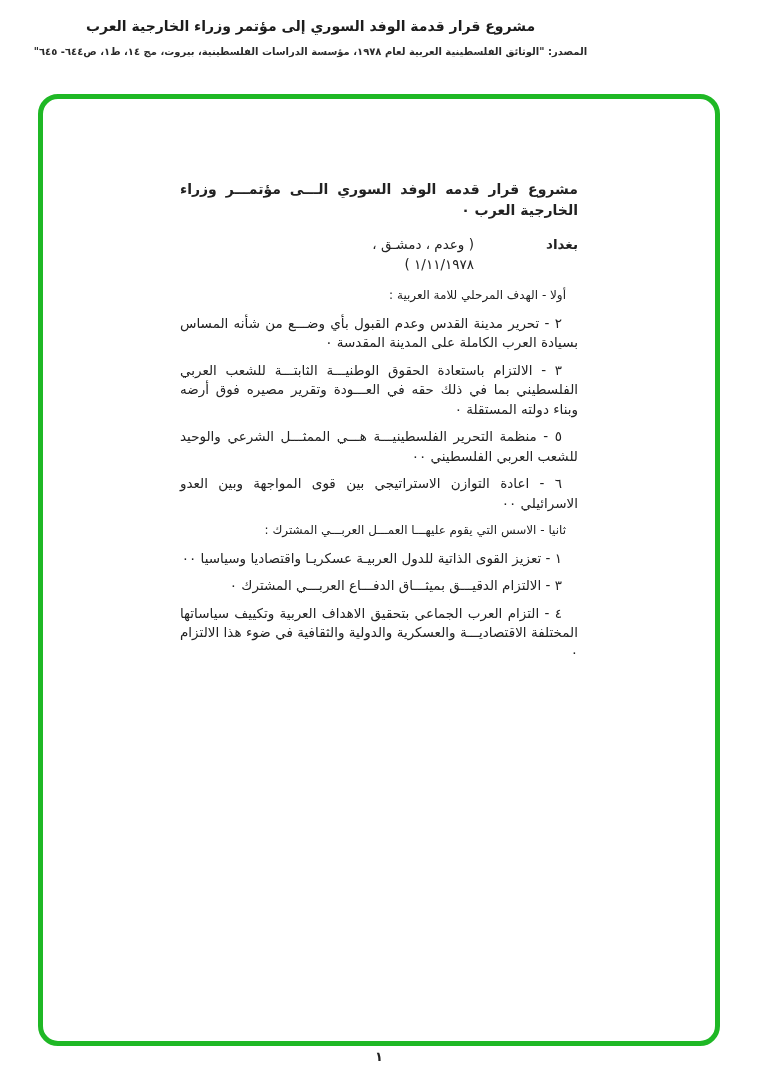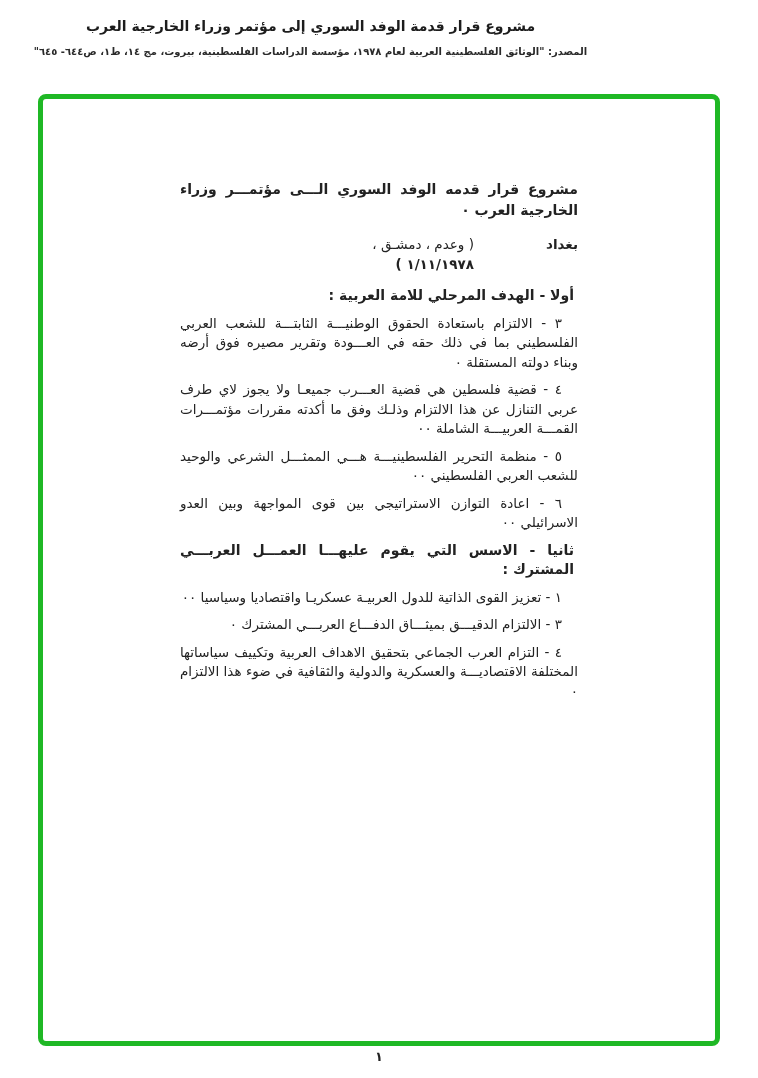--- a/index.html
+++ b/index.html
@@ -35,21 +35,21 @@
   }
 
   
   .doc-frame {
     position: absolute;
     left: 38px;
     top: 94px;
     width: 682px;
     height: 952px;
     border: 5px solid #1fb825;
-    border-radius: 8px;
+    border-radius: 20px;
     background: #ffffff;
   }
 
   
   .doc-content {
     direction: rtl;
     width: 398px;
     margin: 80px auto 0 auto;
     font-size: 13.5px;
     line-height: 19.5px;
@@ -72,26 +72,25 @@
   .dateline .city {
     font-weight: bold;
     white-space: nowrap;
   }
   .dateline .paren {
     margin-right: 72px;
     text-align: right;
   }
   .dateline .paren .l2 {
     padding-left: 28px;
-    font-weight: bold;
   }
   .sec-heading {
-    font-weight: bold;
-    font-size: 14px;
-    margin: 4px 4px 8px 0;
+    font-weight: normal;
+    font-size: 12px;
+    margin: 4px 12px 8px 0;
     text-align: justify;
   }
   .para {
     margin-bottom: 8px;
     text-indent: 16px; 
   }
 
   
   .page-number {
     position: absolute;
@@ -120,22 +119,22 @@
     <div class="dateline">
       <span class="city">بغداد</span>
       <span class="paren">
         <span class="l1" style="display:block;">( وعدم ، دمشـق ،</span>
         <span class="l2" style="display:block;">١/١١/١٩٧٨ )</span>
       </span>
     </div>
 
     <div class="sec-heading">أولا - الهدف المرحلي للامة العربية :</div>
 
+    <div class="para">٢ - تحرير مدينة القدس وعدم القبول بأي وضـــع من شأنه المساس بسيادة العرب الكاملة على المدينة المقدسة ٠</div>
     <div class="para">٣ - الالتزام باستعادة الحقوق الوطنيـــة الثابتـــة للشعب العربي الفلسطيني بما في ذلك حقه في العـــودة وتقرير مصيره فوق أرضه وبناء دولته المستقلة ٠</div>
-    <div class="para">٤ - قضية فلسطين هي قضية العـــرب جميعـا ولا يجوز لاي طرف عربي التنازل عن هذا الالتزام وذلـك وفق ما أكدته مقررات مؤتمـــرات القمـــة العربيـــة الشاملة ٠٠</div>
     <div class="para">٥ - منظمة التحرير الفلسطينيـــة هـــي الممثـــل الشرعي والوحيد للشعب العربي الفلسطيني ٠٠</div>
     <div class="para">٦ - اعادة التوازن الاستراتيجي بين قوى المواجهة وبين العدو الاسرائيلي ٠٠</div>
 
     <div class="sec-heading">ثانيا - الاسس التي يقوم عليهـــا العمـــل العربـــي المشترك :</div>
 
     <div class="para">١ - تعزيز القوى الذاتية للدول العربيـة عسكريـا واقتصاديا وسياسيا ٠٠</div>
     <div class="para">٣ - الالتزام الدقيـــق بميثـــاق الدفـــاع العربـــي المشترك ٠</div>
     <div class="para">٤ - التزام العرب الجماعي بتحقيق الاهداف العربية وتكييف سياساتها المختلفة الاقتصاديـــة والعسكرية والدولية والثقافية في ضوء هذا الالتزام ٠</div>
 
   </div>

